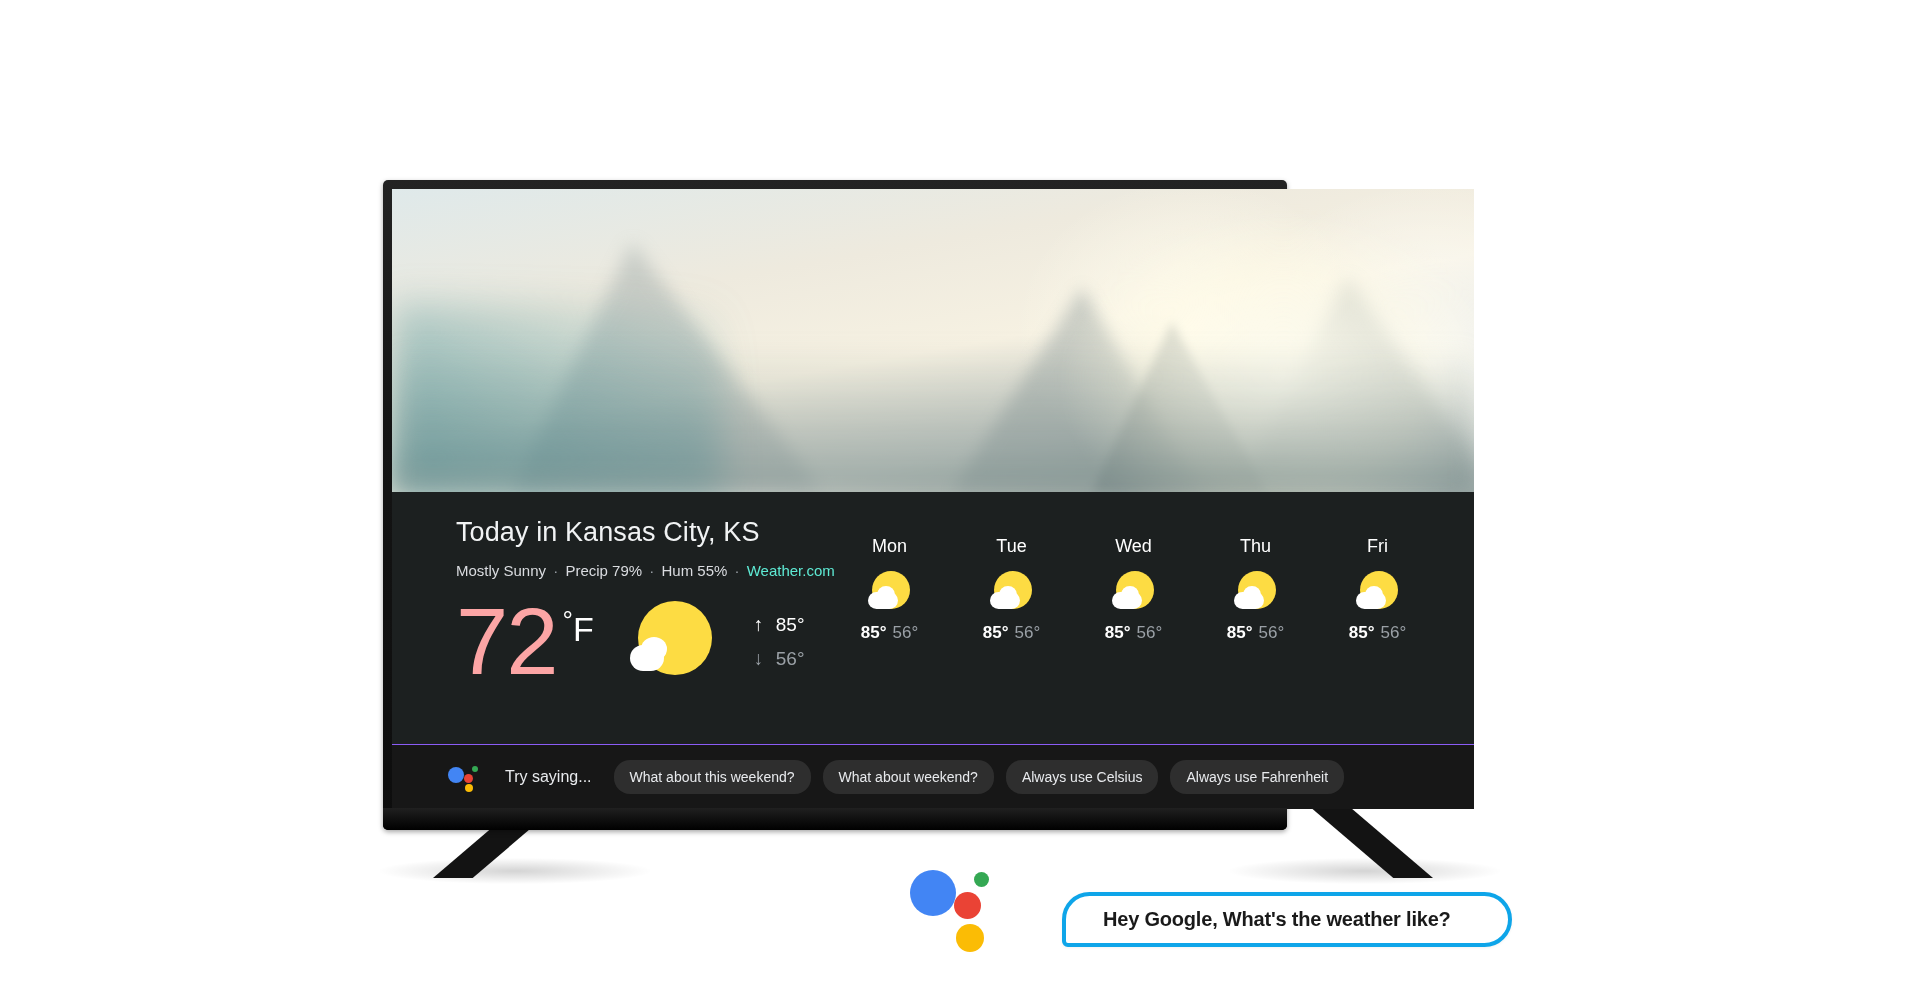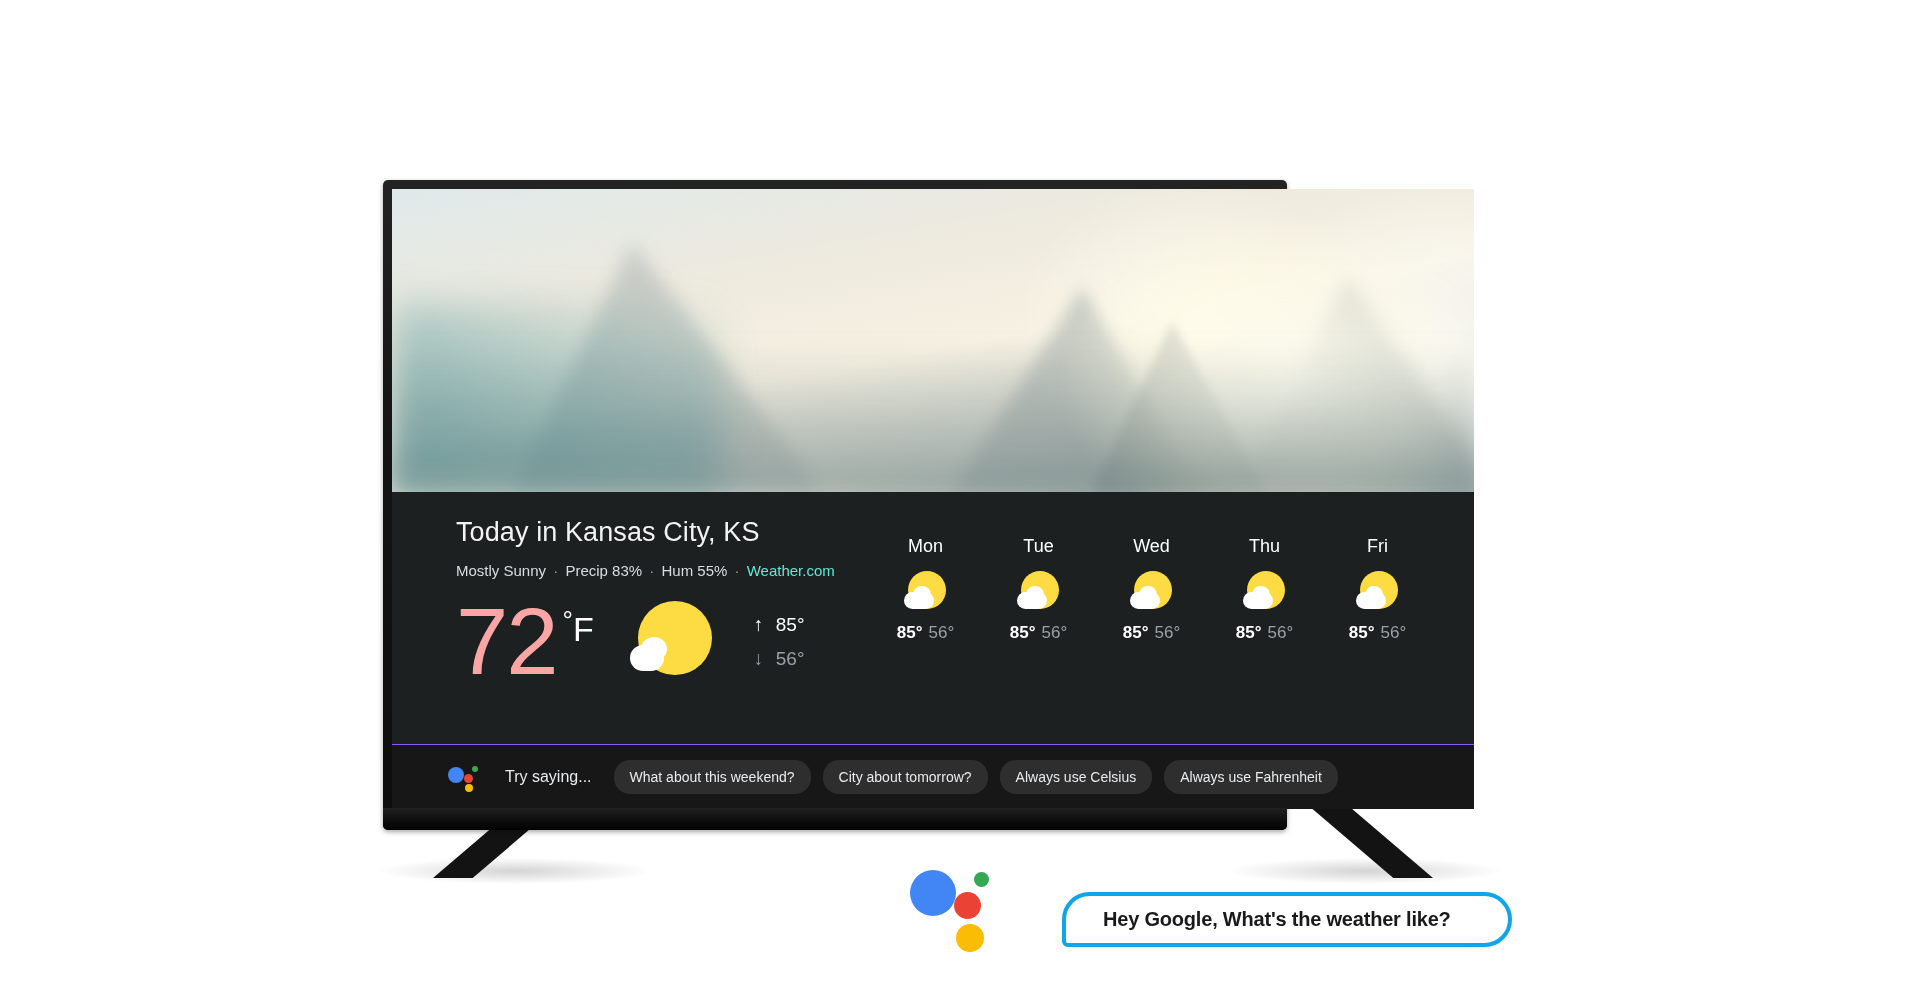--- a/index.html
+++ b/index.html
@@ -65,21 +65,21 @@
   .bigicon .cl1 { position:absolute; left:0;  bottom:12px; width:34px; height:26px; border-radius:17px;
                   background:#ffffff; }
   .bigicon .cl2 { position:absolute; left:11px; bottom:22px; width:26px; height:24px; border-radius:50%;
                   background:#ffffff; }
 
   .hilo { margin-left:42px; font-size:19px; line-height:34px; }
   .hilo .hi { color:#ffffff; }
   .hilo .lo { color:#9aa0a6; }
   .hilo .ar { display:inline-block; width:22px; font-size:19px; }
 
-  .forecast { position:absolute; right:40px; top:44px; display:flex; gap:0; }
+  .forecast { position:absolute; right:40px; top:44px; display:flex; gap:9px; }
   .fday { width:113px; text-align:center; }
   .fday .dn { color:#ffffff; font-size:18px; font-weight:400; }
   .fic { position:relative; width:44px; height:40px; margin:14px auto 0; }
   .fic .s { position:absolute; right:2px; top:0; width:38px; height:38px; border-radius:50%; background:#fddc43; }
   .fic .c1{ position:absolute; left:0; bottom:2px; width:30px; height:17px; border-radius:9px; background:#fff; }
   .fic .c2{ position:absolute; left:9px; bottom:8px; width:18px; height:17px; border-radius:50%; background:#fff; }
   .ftemps { margin-top:12px; font-size:17px; }
   .ftemps .fh { color:#ffffff; font-weight:700; }
   .ftemps .fl { color:#9aa0a6; margin-left:6px; }
 
@@ -167,21 +167,21 @@
           <div class="teal"></div>
           <div class="mist"></div>
         </div>
 
         <div class="panel">
           <div class="title">Today in Kansas City, KS</div>
 
           <div class="sub">
             <span>Mostly Sunny</span>
             <span class="dot">·</span>
-            <span>Precip 83%</span>
+            <span>Precip 79%</span>
             <span class="dot">·</span>
             <span>Hum 55%</span>
             <span class="dot">·</span>
             <span class="src">Weather.com</span>
           </div>
 
           <div class="currow">
             <div class="temp">72</div>
             <div class="unit">
               <sup>°</sup><span>F</span>
@@ -265,21 +265,21 @@
         <div class="chipbar">
           <div class="galogo">
             <div class="b"></div>
               <div class="r"></div>
               <div class="g"></div>
               <div class="y"></div>
           </div>
           <div class="trysay">Try saying...</div>
           <div class="chips">
             <div class="chip">What about this weekend?</div>
-            <div class="chip">City about tomorrow?</div>
+            <div class="chip">What about weekend?</div>
             <div class="chip">Always use Celsius</div>
             <div class="chip">Always use Fahrenheit</div>
           </div>
         </div>
 
       </div>
     </div>
   </div>
 
   <div class="ga-big">

